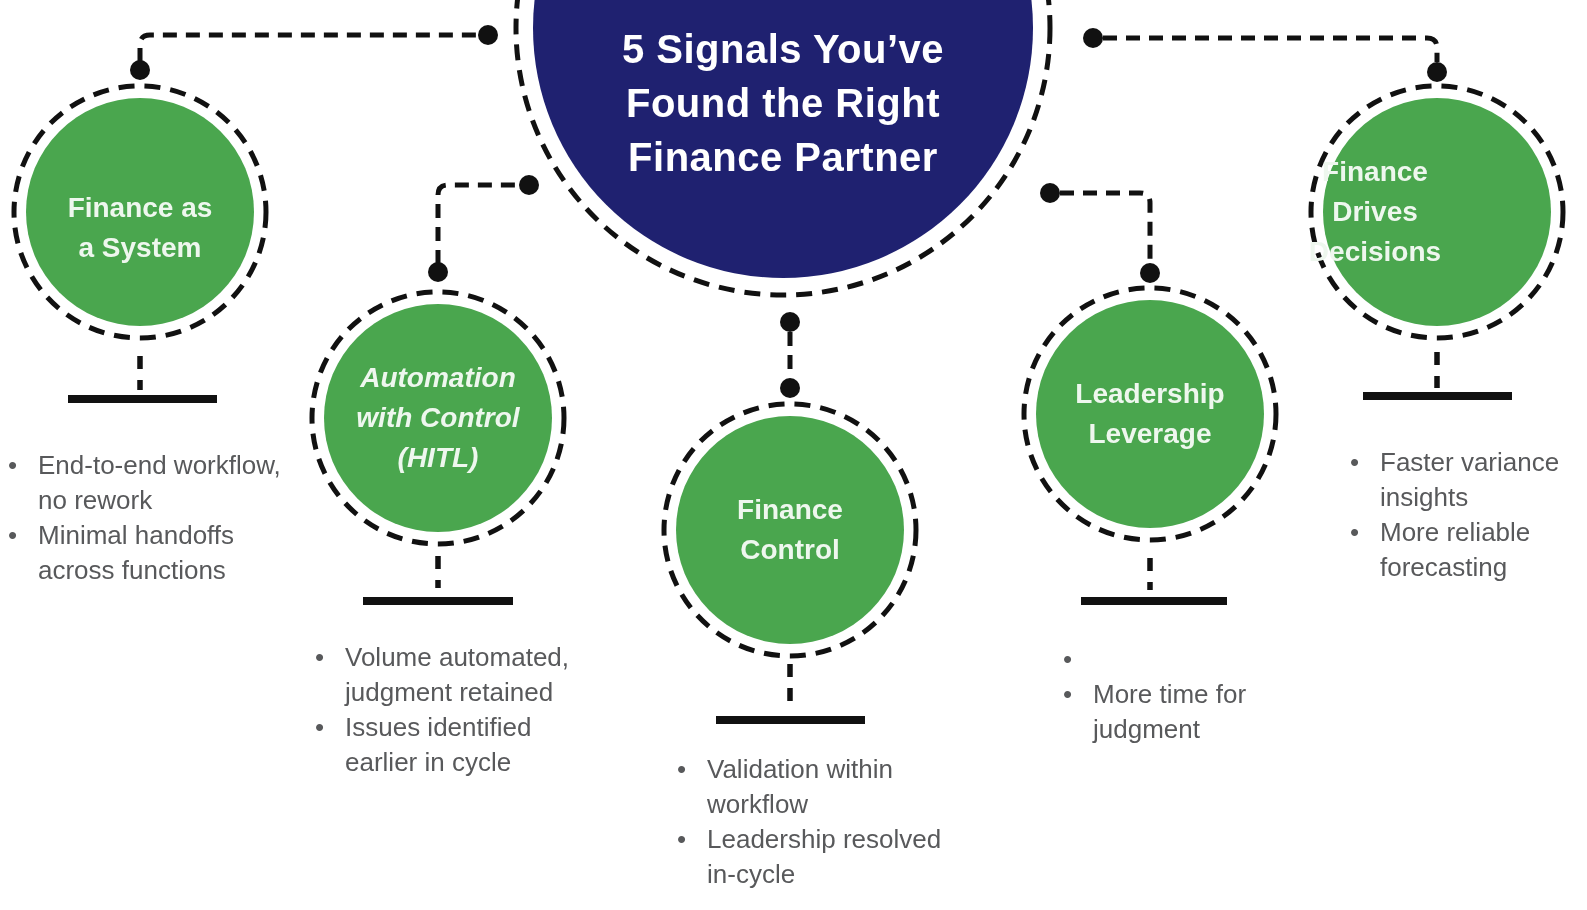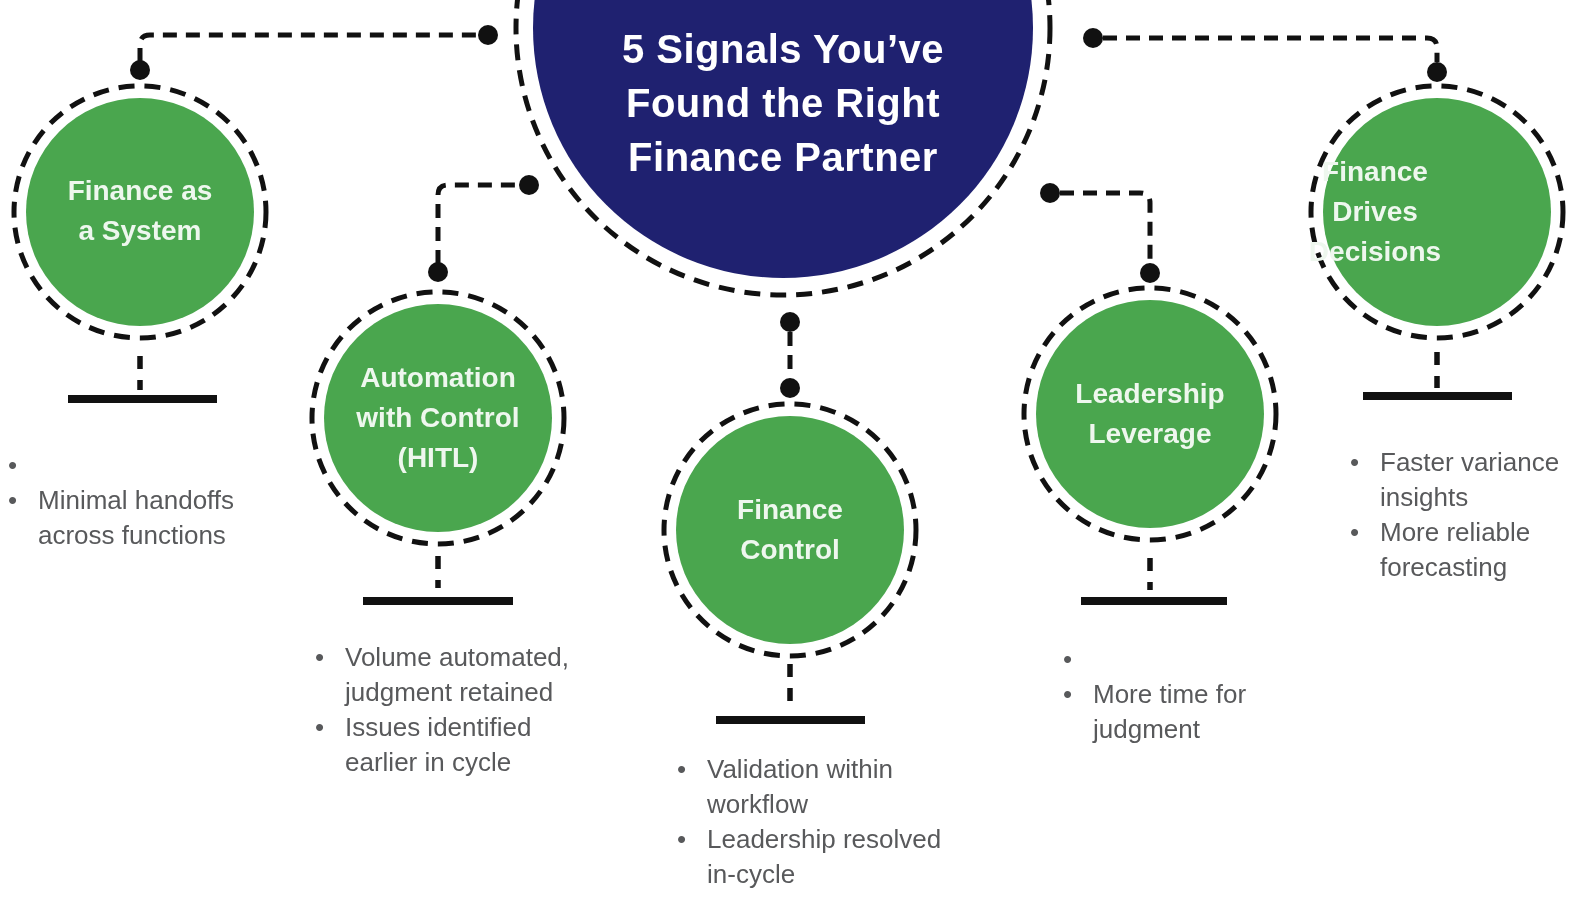--- a/index.html
+++ b/index.html
@@ -33,22 +33,22 @@
   }
   .clabel .lns{display:block;}
   .bullets{
     position:absolute;margin:0;padding:0;list-style:none;
     color:var(--bullet-text);font-size:26px;line-height:35px;font-weight:400;
   }
   .bullets li{display:flex;align-items:flex-start;}
   .bullets .dot{flex:0 0 30px;width:30px;font-size:26px;}
   .bullets .txt{flex:1;}
   
-  #label-1{left:25px;top:96px;}
-  #label-2{left:323px;top:303px;}
+  #label-1{left:25px;top:113px;}
+  #label-2{left:323px;top:303px;font-style:italic;}
   #label-3{left:675px;top:415px;}
   #label-4{left:1035px;top:299px;}
   #label-5{left:1260px;top:97px;}
   
   #list-1{left:8px;top:448px;width:300px;}
   #list-2{left:315px;top:640px;width:280px;}
   #list-3{left:677px;top:752px;width:290px;}
   #list-4{left:1063px;top:642px;width:280px;}
   #list-5{left:1350px;top:445px;width:242px;}
   
@@ -151,20 +151,21 @@
     <div>
       <span class="lns">Finance</span>
       <span class="lns">Drives</span>
       <span class="lns">Decisions</span>
     </div>
   </div>
 
   <ul class="bullets" id="list-1">
     <li>
       <span class="dot">•</span>
+      <span class="txt">End-to-end workflow, no rework</span>
     </li>
     <li>
       <span class="dot">•</span>
       <span class="txt">Minimal handoffs across functions</span>
     </li>
   </ul>
 
   <ul class="bullets" id="list-2">
     <li>
       <span class="dot">•</span>

